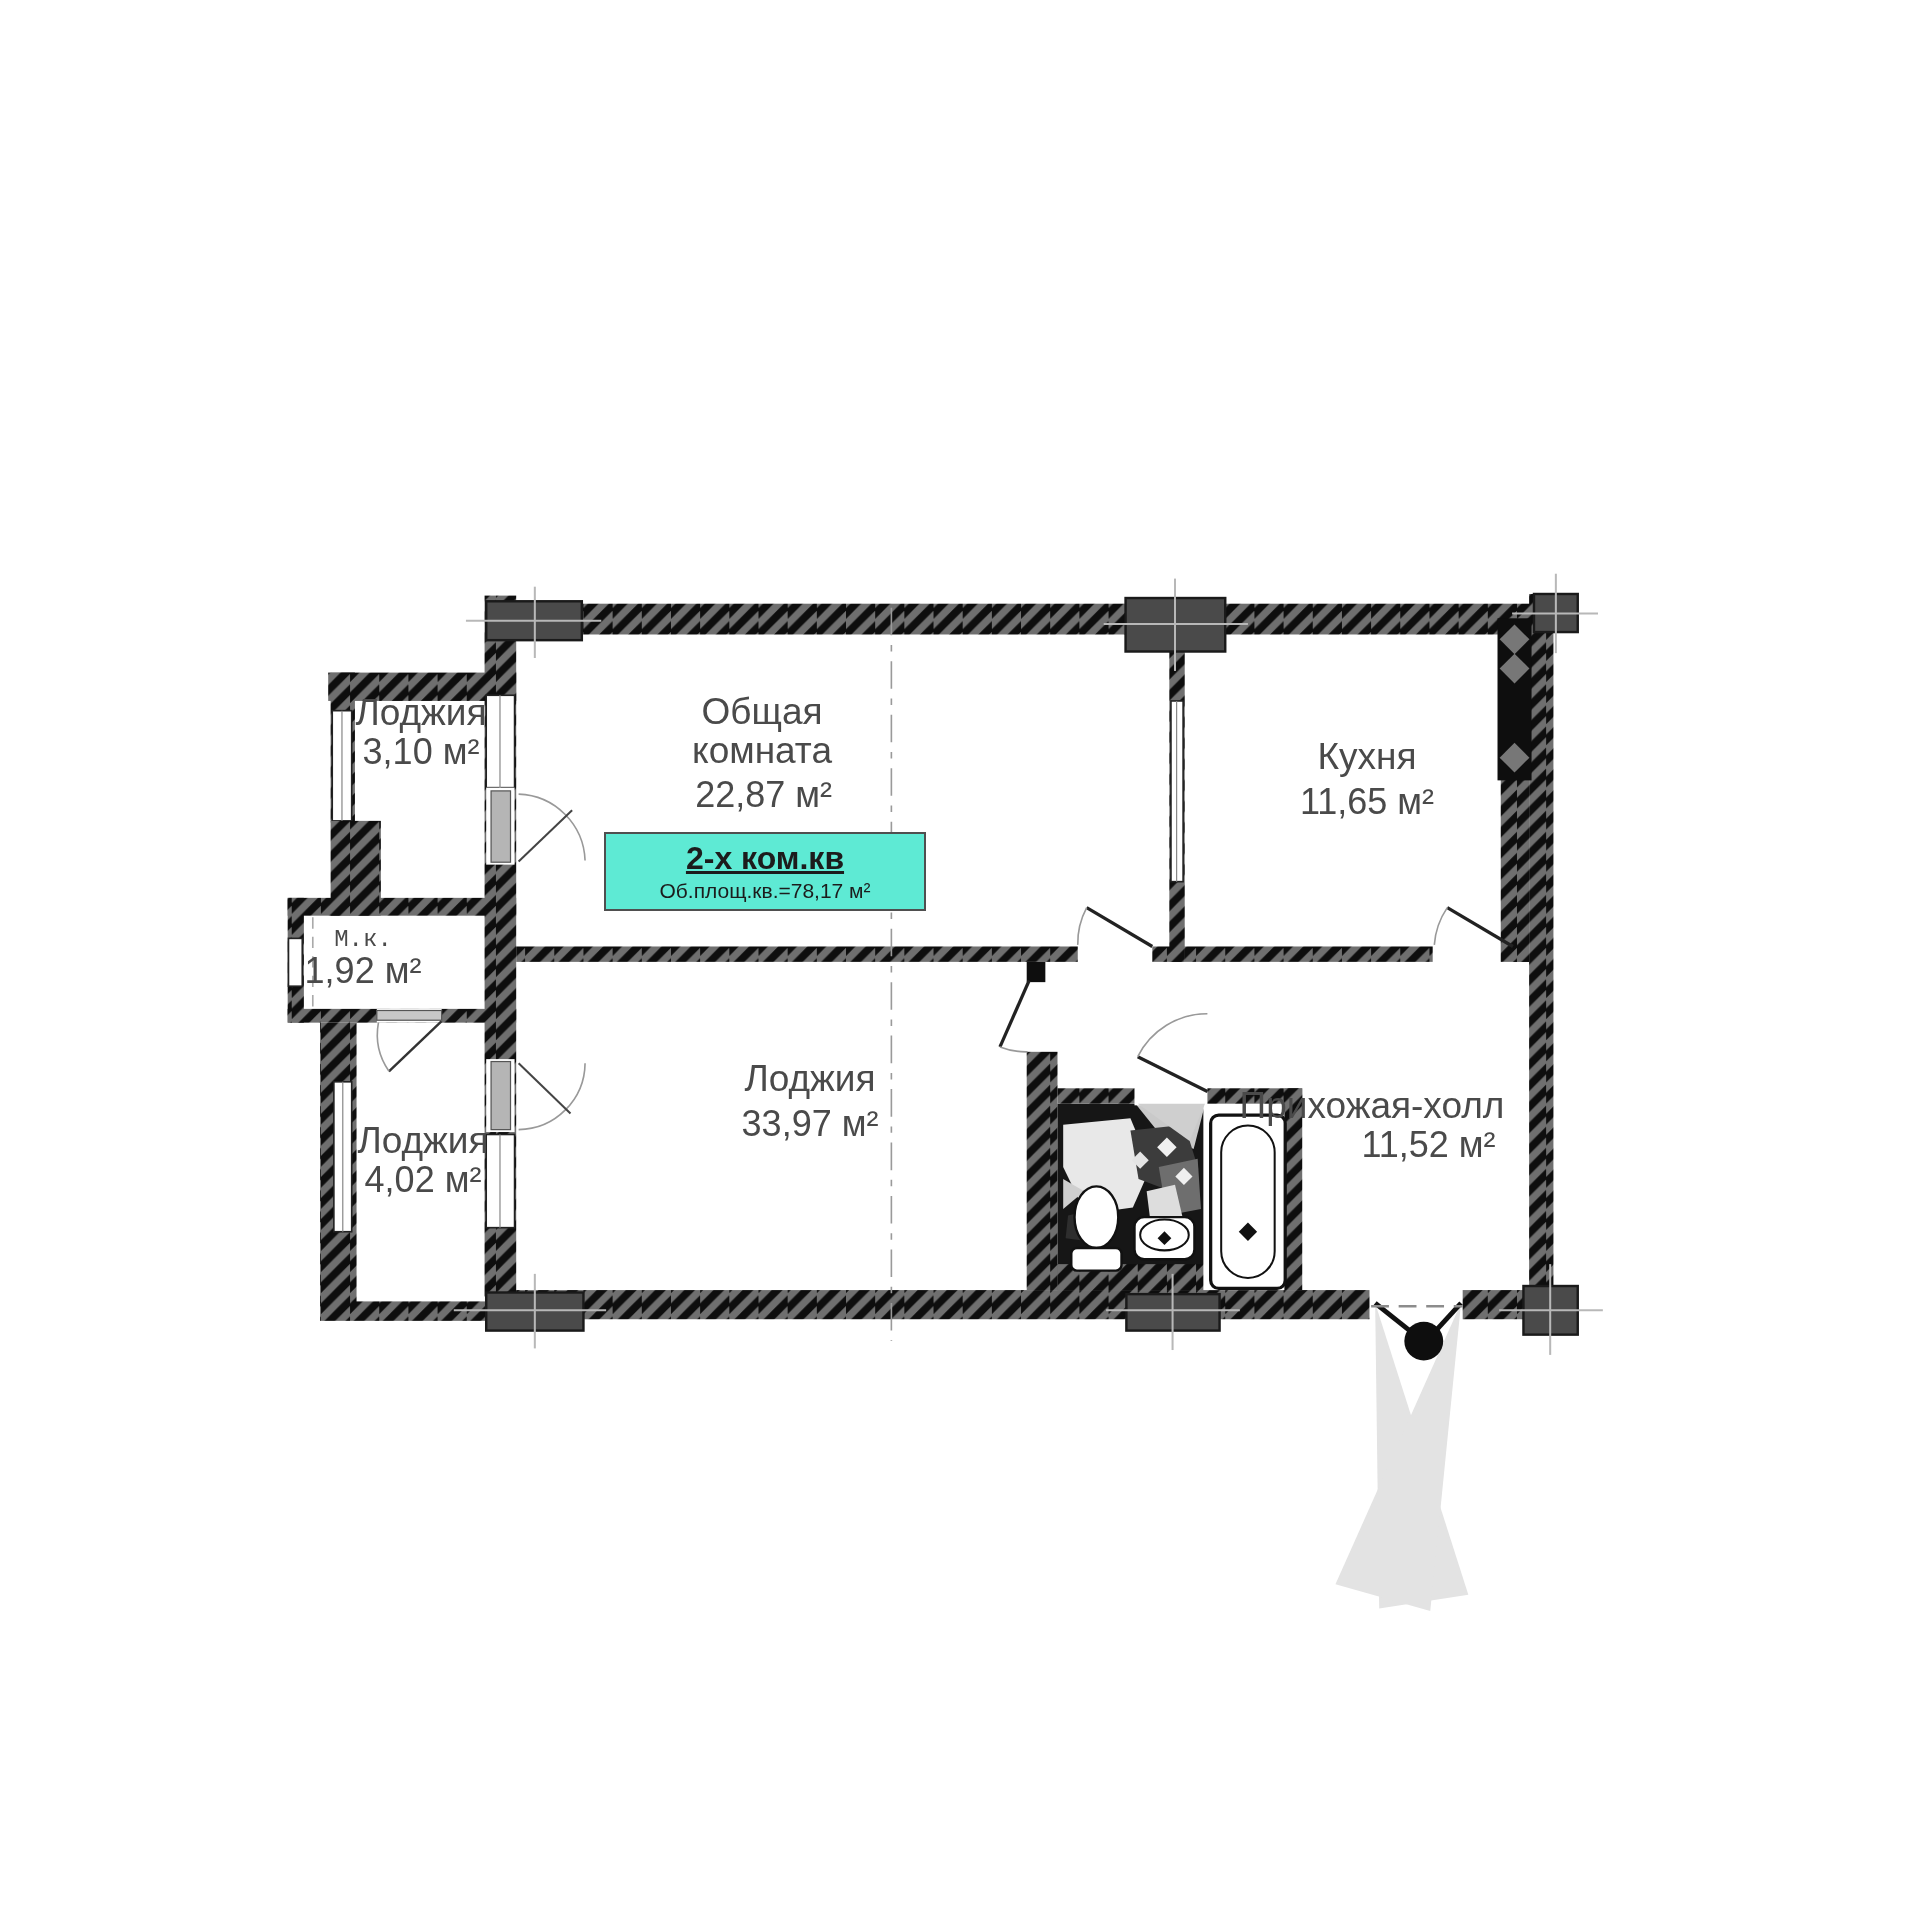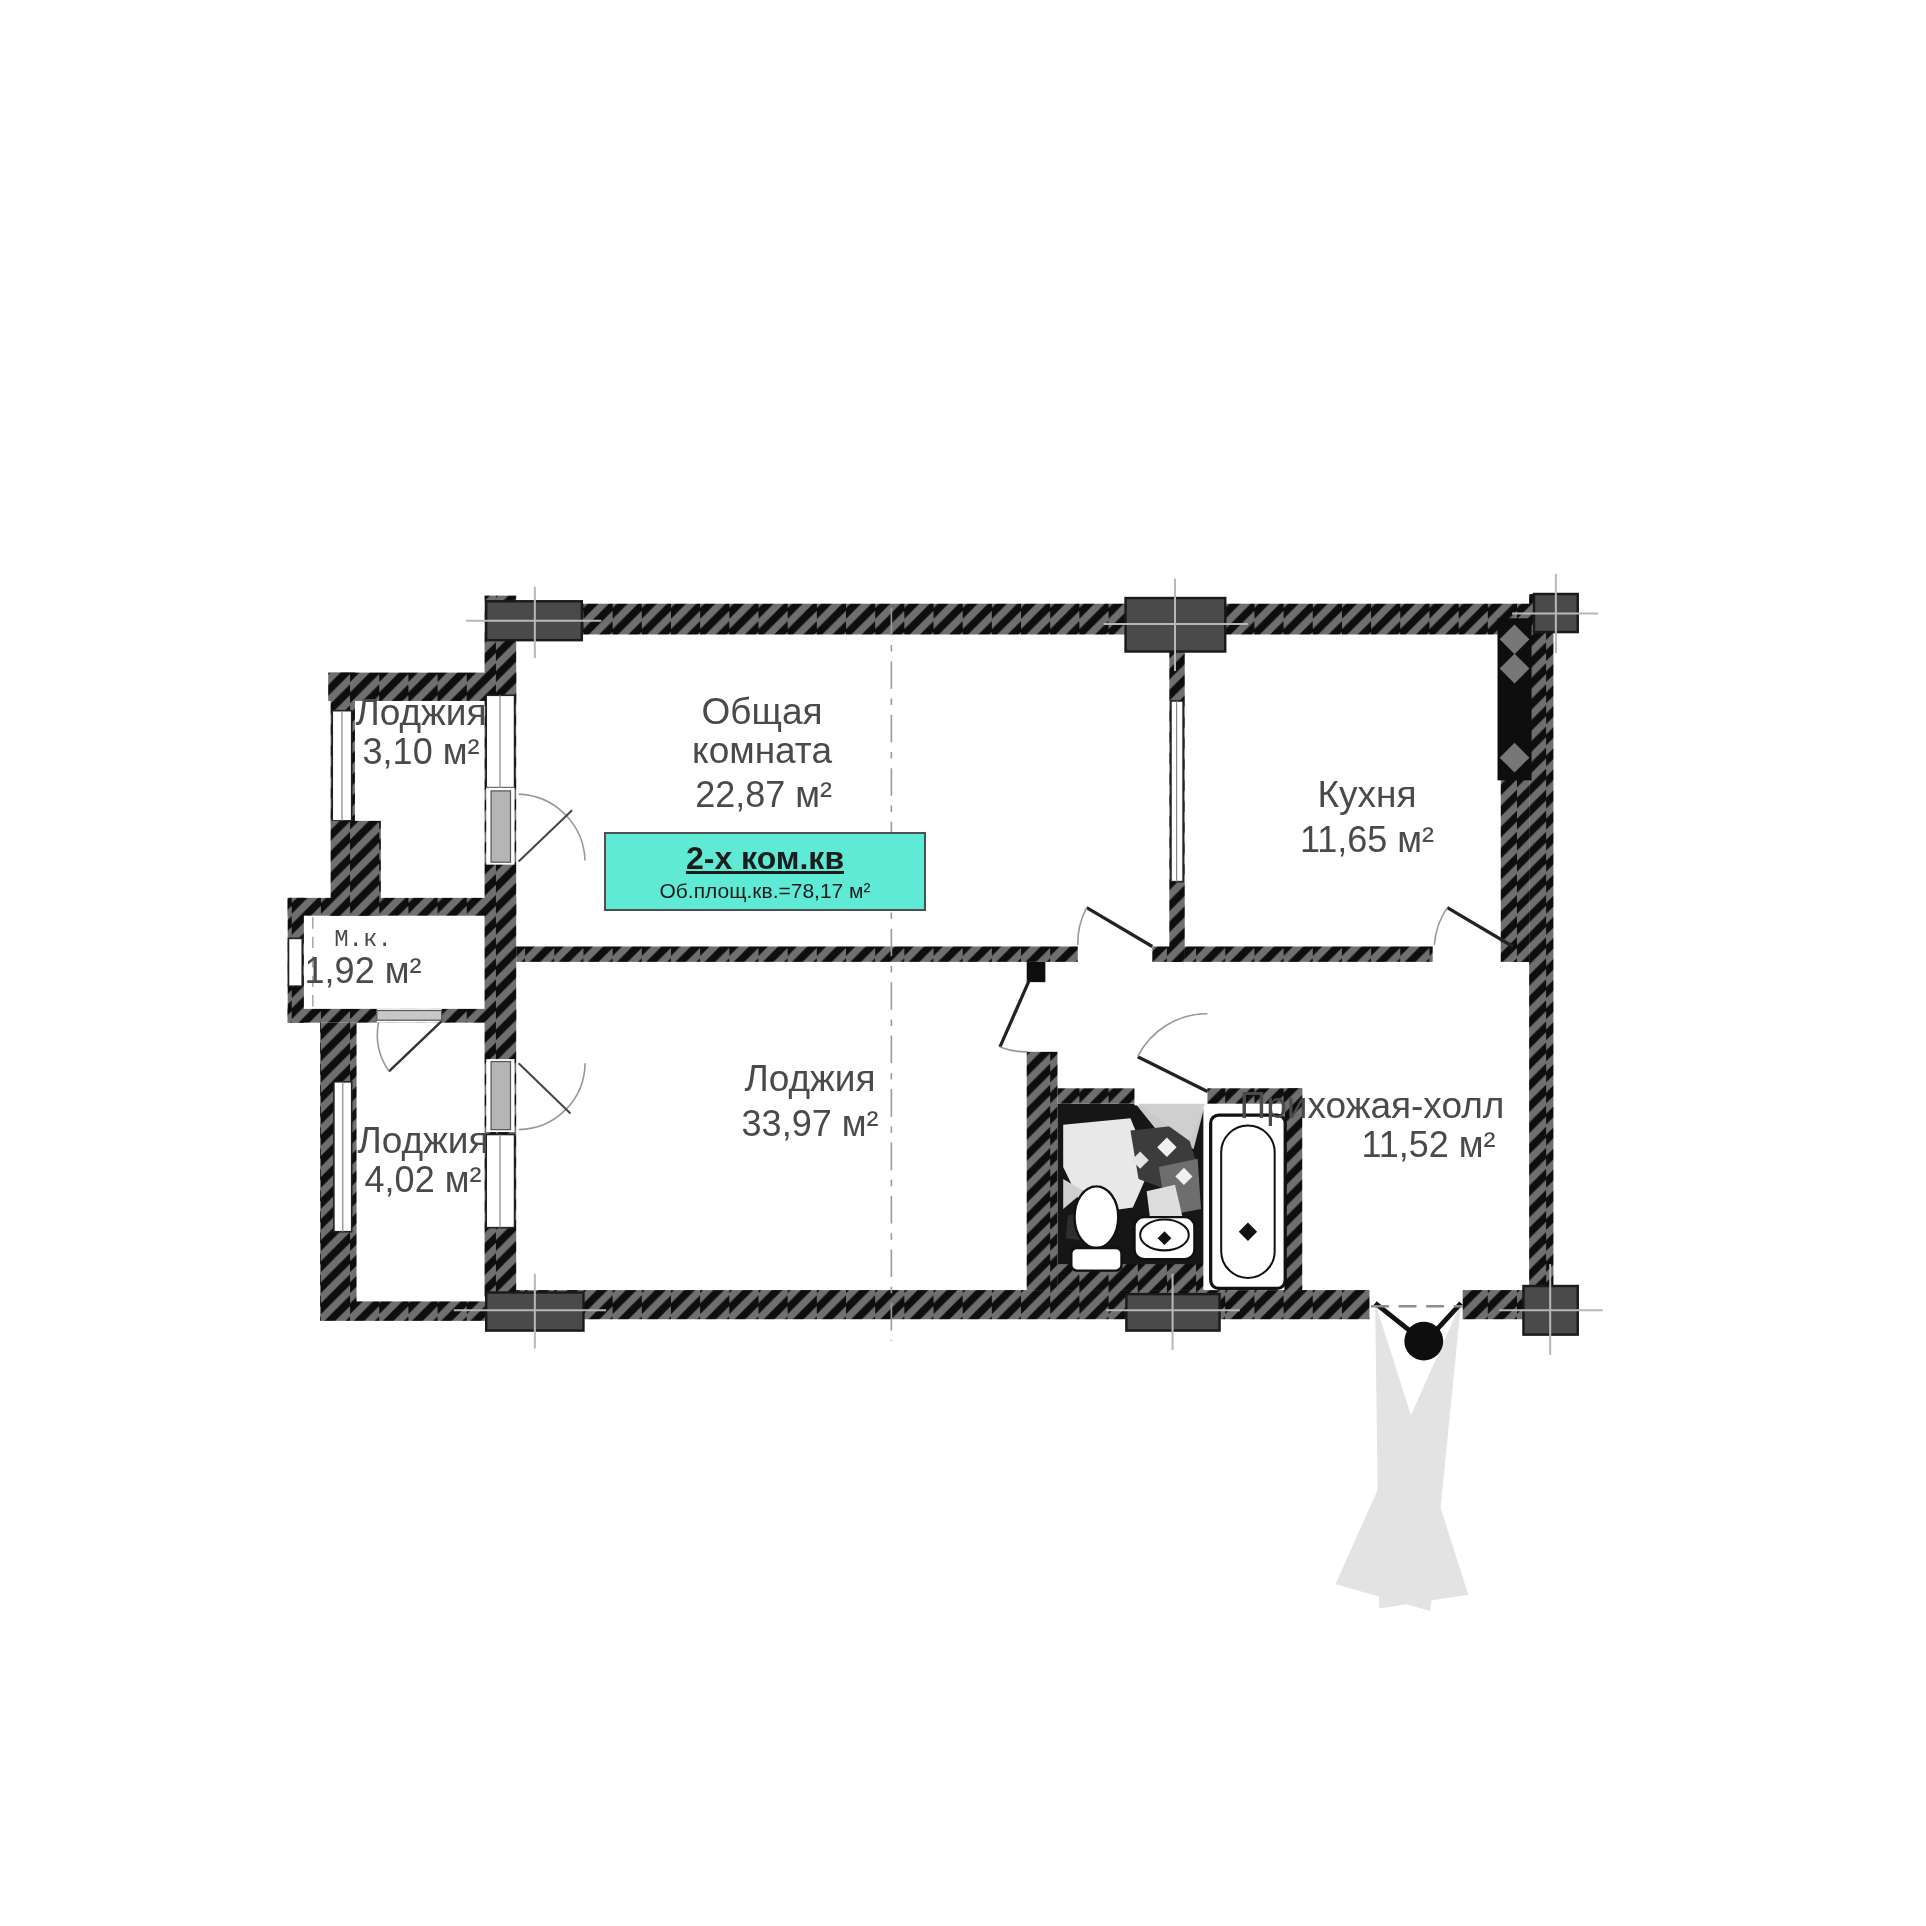--- a/index.html
+++ b/index.html
@@ -211,21 +211,21 @@
     <div class="room-name">Лоджия</div>
     <div class="room-area">4,02 м²</div>
   </div>
 
   <div class="lbl" style="left:762px;top:753px;">
     <div class="room-name">Общая</div>
     <div class="room-name">комната</div>
     <div class="room-area" style="margin-top:4.9px;text-align:right;">22,87 м²</div>
   </div>
 
-  <div class="lbl" style="left:1367px;top:780px;margin-top:38px;">
+  <div class="lbl" style="left:1367px;top:780px;">
     <div class="room-name">Кухня</div>
     <div class="room-area" style="margin-top:6.5px;">11,65 м²</div>
   </div>
 
   <div class="lbl" style="left:810px;top:1102px;">
     <div class="room-name">Лоджия</div>
     <div class="room-area" style="margin-top:6.5px;">33,97 м²</div>
   </div>
 
   <div class="lbl" style="left:1372px;top:1125px;">

